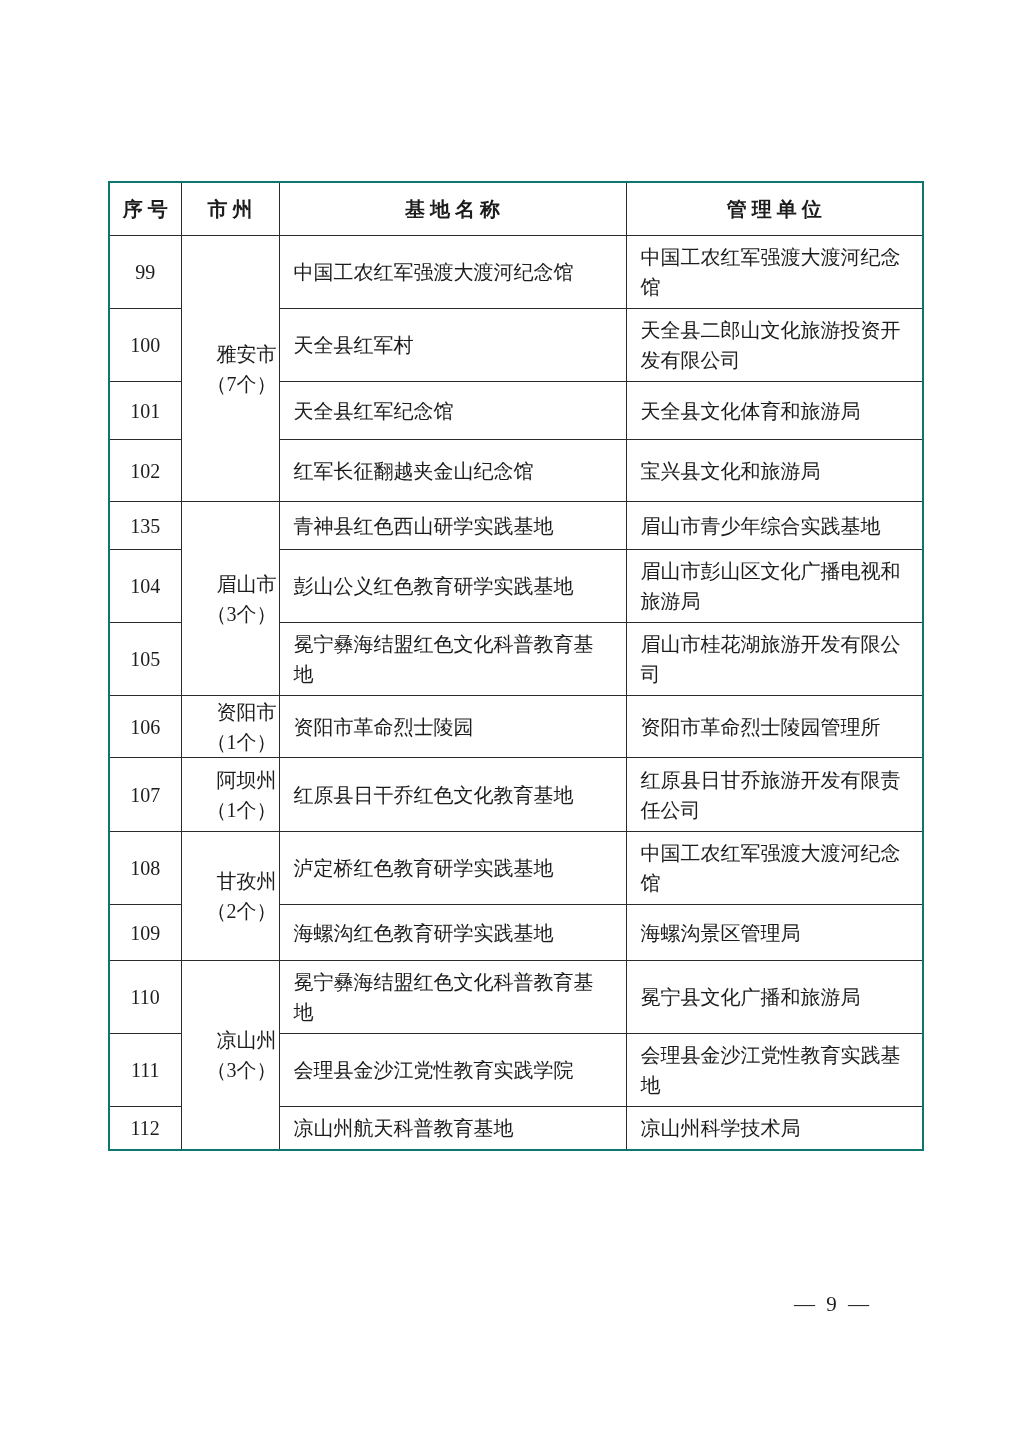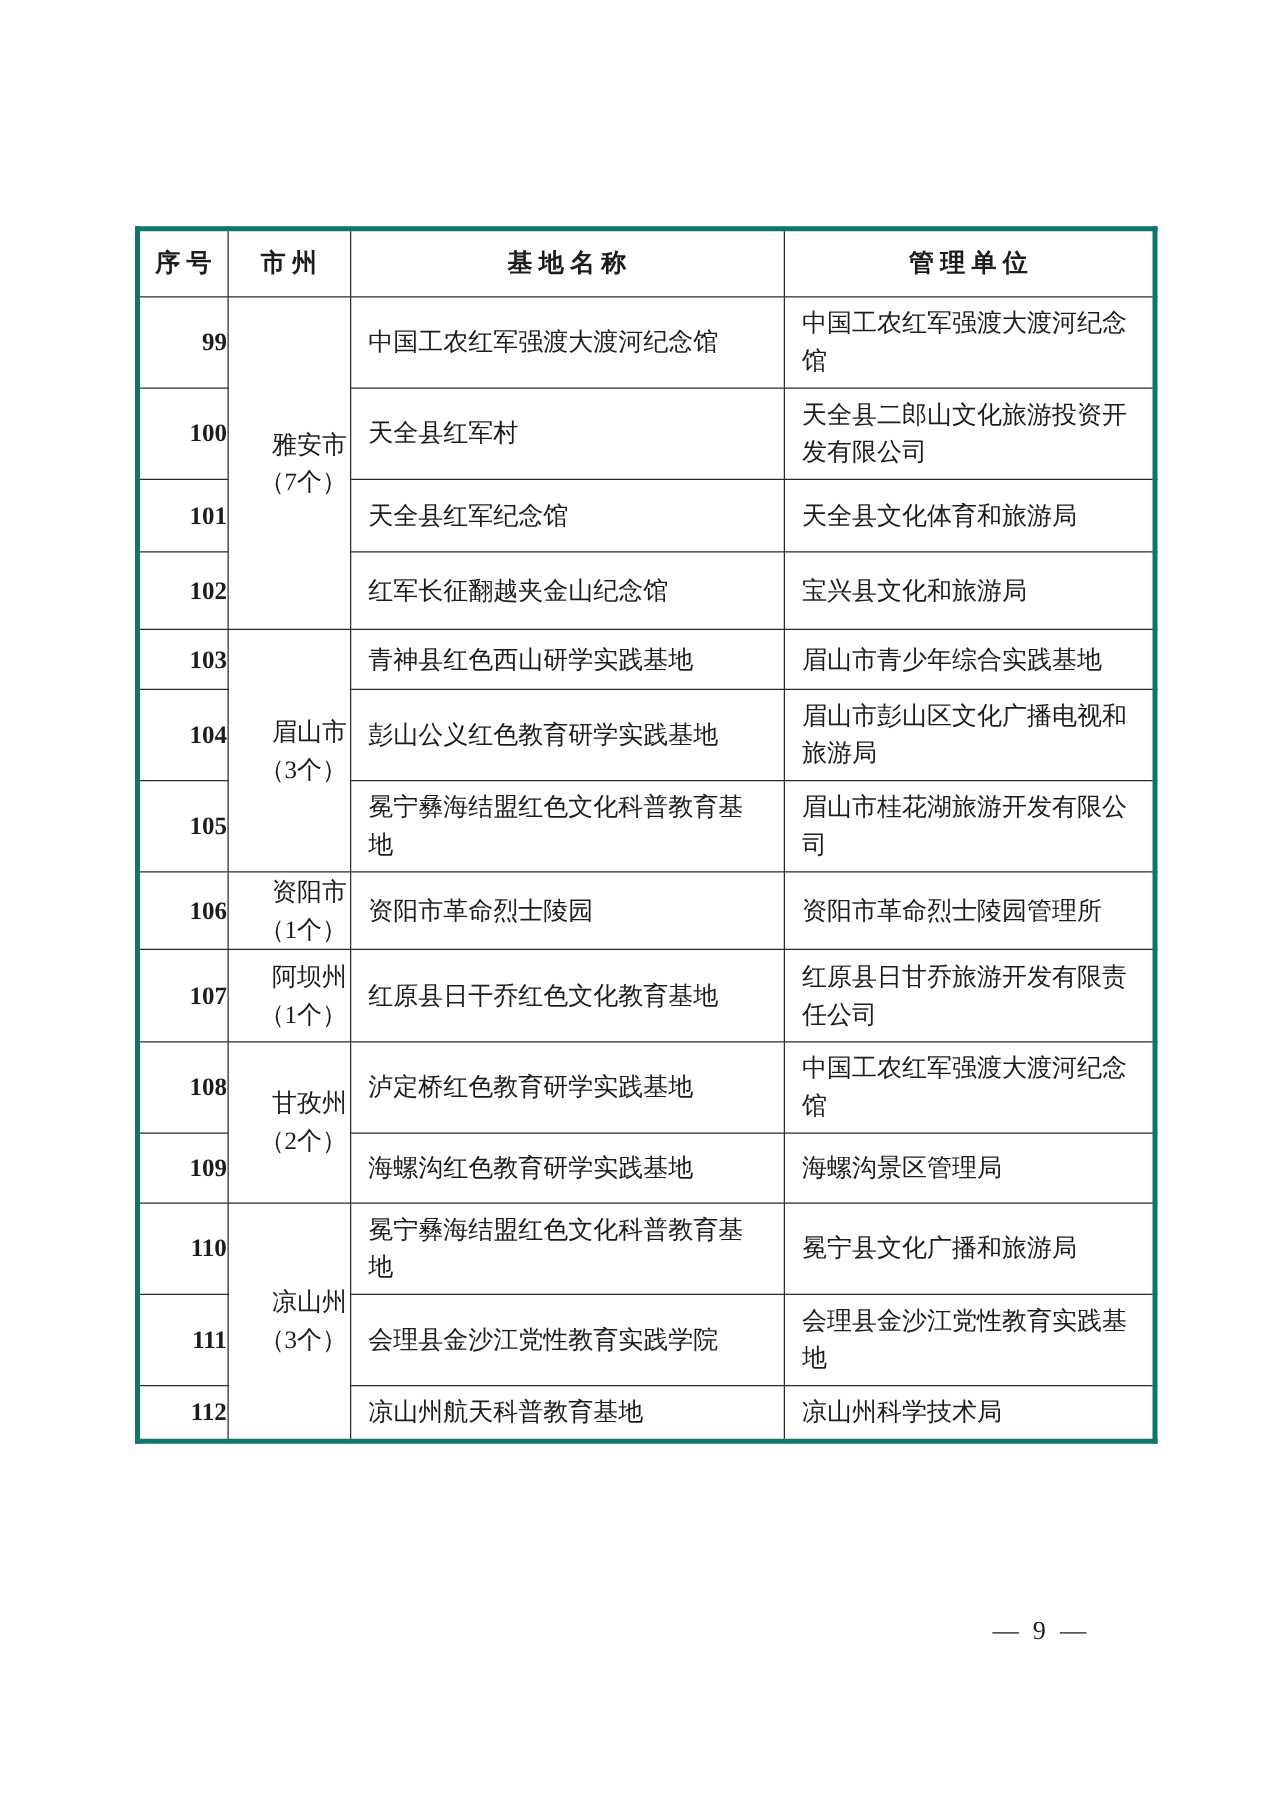--- a/index.html
+++ b/index.html
@@ -13,42 +13,41 @@
     color: #1c1c1c;
     overflow: hidden;
   }
   table.bases {
     position: absolute;
     left: 108px;
     top: 181px;
     width: 814px;
     border-collapse: collapse;
     table-layout: fixed;
-    border: 4px solid #0f766e;
+    border: 2px solid #0f766e;
   }
   table.bases th,
   table.bases td {
     border: 1px solid #2b2b2b;
     font-size: 20px;
     line-height: 30px;
     vertical-align: middle;
     overflow: hidden;
   }
   table.bases thead th {
     font-weight: bold;
     text-align: center;
     letter-spacing: 5px;
     text-indent: 5px;
     height: 52px;
     padding: 0;
   }
   td.no-cell {
-    text-align: right;
+    text-align: center;
     padding: 0;
-    font-weight: bold;
   }
   td.city-cell {
     text-align: right;
     padding: 0 2px;
   }
   td.city-cell .city-line { display: block; }
   td.base-cell, td.unit-cell {
     text-align: left;
     padding: 6px 13px 6px 14px;
     word-break: break-all;
@@ -101,21 +100,21 @@
           <td class="no-cell">101</td>
           <td class="base-cell">天全县红军纪念馆</td>
           <td class="unit-cell">天全县文化体育和旅游局</td>
         </tr>
         <tr style="height: 62px;">
           <td class="no-cell">102</td>
           <td class="base-cell">红军长征翻越夹金山纪念馆</td>
           <td class="unit-cell">宝兴县文化和旅游局</td>
         </tr>
         <tr style="height: 48px;">
-          <td class="no-cell">103</td>
+          <td class="no-cell">135</td>
           <td class="city-cell" rowspan="3">
             <span class="city-line">眉山市</span>
             <span class="city-line">（3个）</span>
           </td>
           <td class="base-cell">青神县红色西山研学实践基地</td>
           <td class="unit-cell">眉山市青少年综合实践基地</td>
         </tr>
         <tr style="height: 70px;">
           <td class="no-cell">104</td>
           <td class="base-cell">彭山公义红色教育研学实践基地</td>

